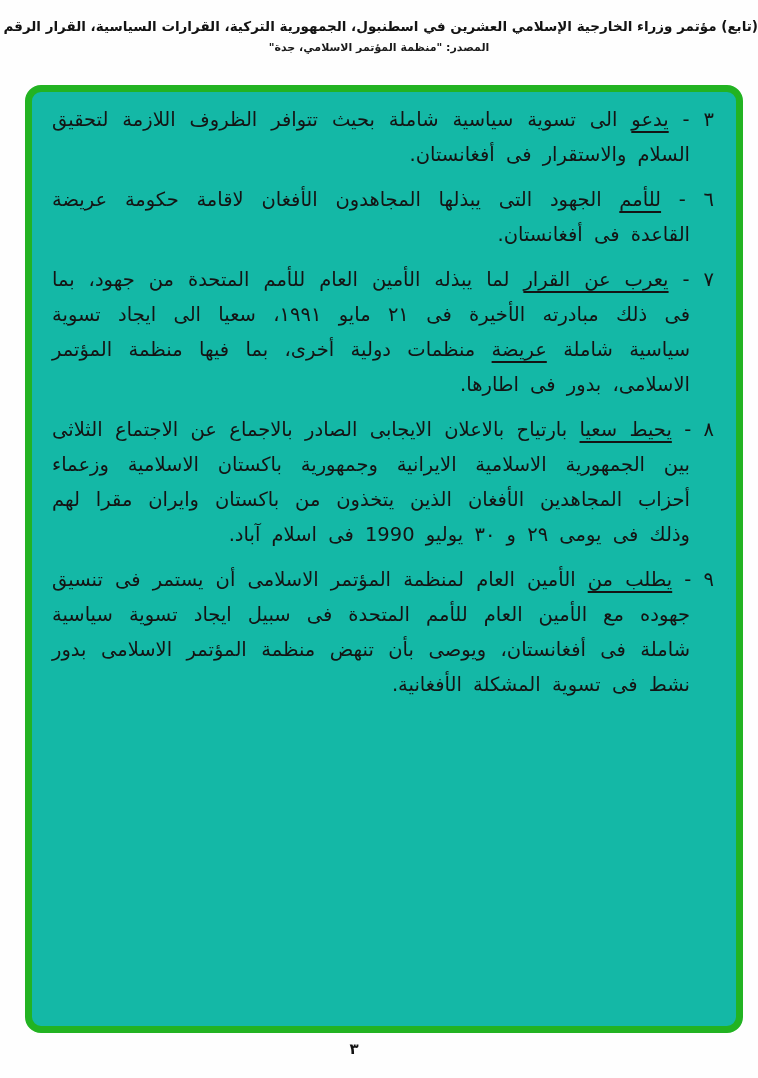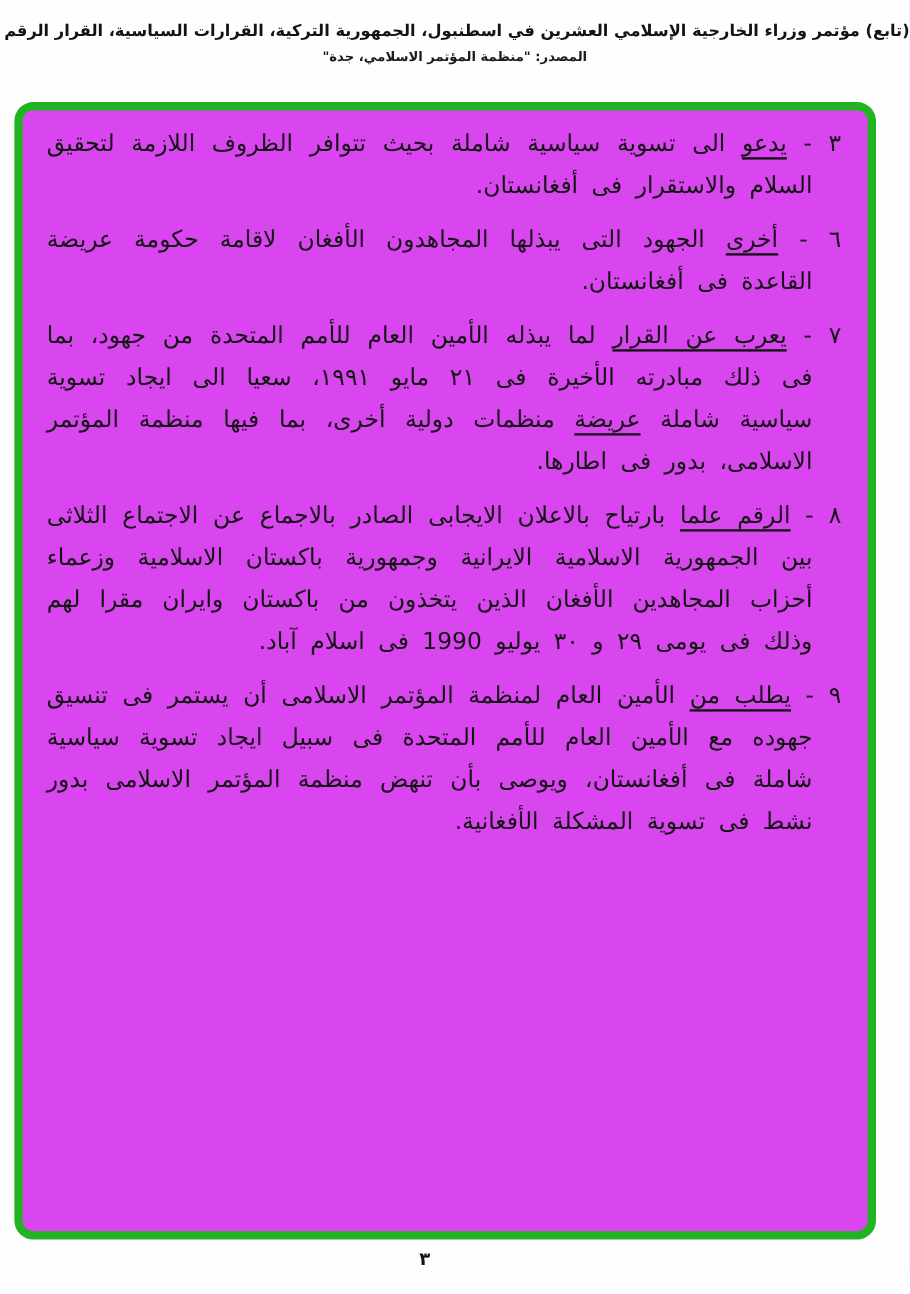--- a/index.html
+++ b/index.html
@@ -27,29 +27,29 @@
     white-space: nowrap;
   }
   .doc-header .line2 {
     font-size: 11px;
     font-weight: bold;
     margin-top: 7px;
     color: #1a1a1a;
   }
   .highlight-box {
     position: absolute;
-    left: 12px; top: 85px;
+    left: 25px; top: 85px;
     width: 718px; height: 948px;
     box-sizing: border-box;
     border: 7px solid #22b322;
     border-radius: 16px;
     padding: 10px 22px 6px 20px;
     direction: rtl;
     overflow: hidden;
-    background: #d946ef;
+    background: #14b8a6;
   }
   .para {
     direction: rtl;
     text-align: justify;
     color: #141414;
     font-size: 19.5px;
     line-height: 35px;
     word-spacing: 5px;
     letter-spacing: 0.2px;
     padding-right: 24px;
@@ -80,22 +80,22 @@
 <div class="page">
 
   <div class="doc-header">
     <div class="line1">(تابع) مؤتمر وزراء الخارجية الإسلامي العشرين في اسطنبول، الجمهورية التركية، القرارات السياسية، القرار الرقم ٢٠/١٠-س</div>
     <div class="line2">المصدر: "منظمة المؤتمر الاسلامي، جدة"</div>
   </div>
 
   <div class="highlight-box" style="border-color: rgb(34, 179, 34);">
     <div id="paragraphs">
         <div class="para"><span class="pnum">٣ - </span><span class="useg">يدعو</span><span class="seg"> الى تسوية سياسية شاملة بحيث تتوافر الظروف اللازمة لتحقيق السلام والاستقرار فى أفغانستان.</span></div>
-        <div class="para"><span class="pnum">٦ - </span><span class="useg">أخرى</span><span class="seg"> الجهود التى يبذلها المجاهدون الأفغان لاقامة حكومة عريضة القاعدة فى أفغانستان.</span></div>
+        <div class="para"><span class="pnum">٦ - </span><span class="useg">للأمم</span><span class="seg"> الجهود التى يبذلها المجاهدون الأفغان لاقامة حكومة عريضة القاعدة فى أفغانستان.</span></div>
         <div class="para"><span class="pnum">٧ - </span><span class="useg">يعرب عن القرار</span><span class="seg"> لما يبذله الأمين العام للأمم المتحدة من جهود، بما فى ذلك مبادرته الأخيرة فى ٢١ مايو ١٩٩١، سعيا الى ايجاد تسوية سياسية شاملة </span><span class="useg">عريضة</span><span class="seg"> منظمات دولية أخرى، بما فيها منظمة المؤتمر الاسلامى، بدور فى اطارها.</span></div>
-        <div class="para"><span class="pnum">٨ - </span><span class="useg">الرقم علما</span><span class="seg"> بارتياح بالاعلان الايجابى الصادر بالاجماع عن الاجتماع الثلاثى بين الجمهورية الاسلامية الايرانية وجمهورية باكستان الاسلامية وزعماء أحزاب المجاهدين الأفغان الذين يتخذون من باكستان وايران مقرا لهم وذلك فى يومى ٢٩ و ٣٠ يوليو 1990 فى اسلام آباد.</span></div>
+        <div class="para"><span class="pnum">٨ - </span><span class="useg">يحيط سعيا</span><span class="seg"> بارتياح بالاعلان الايجابى الصادر بالاجماع عن الاجتماع الثلاثى بين الجمهورية الاسلامية الايرانية وجمهورية باكستان الاسلامية وزعماء أحزاب المجاهدين الأفغان الذين يتخذون من باكستان وايران مقرا لهم وذلك فى يومى ٢٩ و ٣٠ يوليو 1990 فى اسلام آباد.</span></div>
         <div class="para"><span class="pnum">٩ - </span><span class="useg">يطلب من</span><span class="seg"> الأمين العام لمنظمة المؤتمر الاسلامى أن يستمر فى تنسيق جهوده مع الأمين العام للأمم المتحدة فى سبيل ايجاد تسوية سياسية شاملة فى أفغانستان، ويوصى بأن تنهض منظمة المؤتمر الاسلامى بدور نشط فى تسوية المشكلة الأفغانية.</span></div>
       </div>
   </div>
 
   <div class="page-footer">٣</div>
 
 </div>
 
 </body></html>

